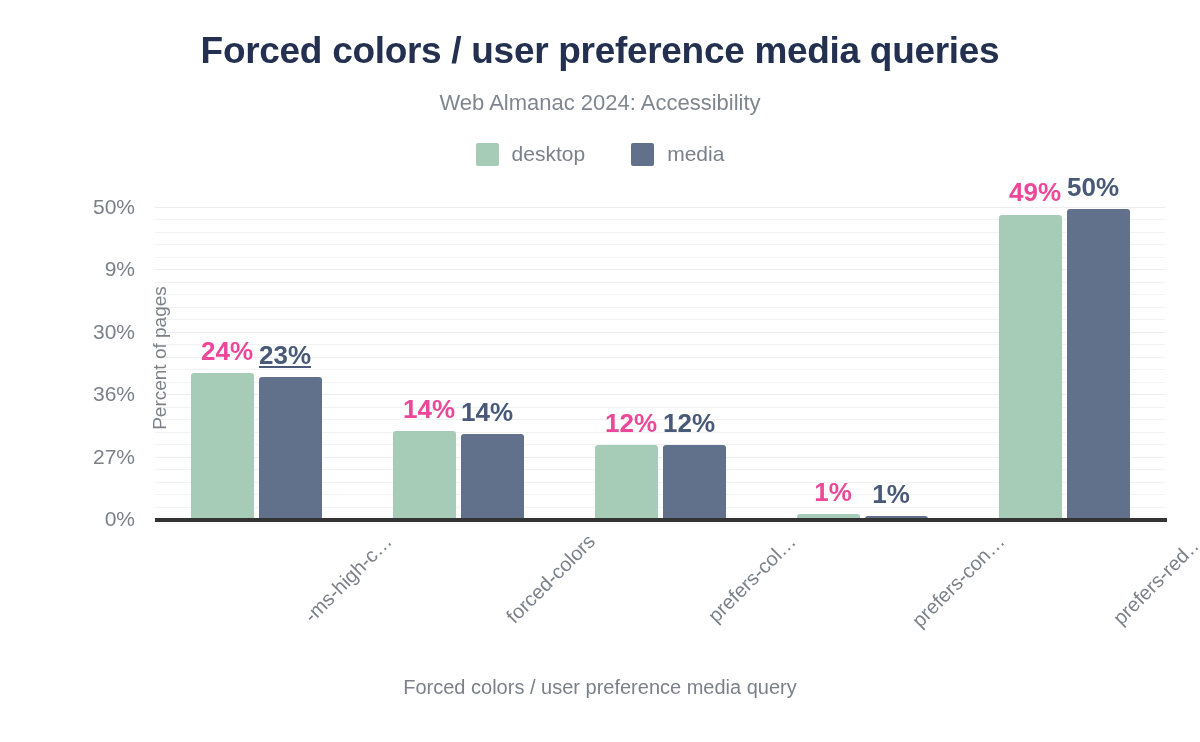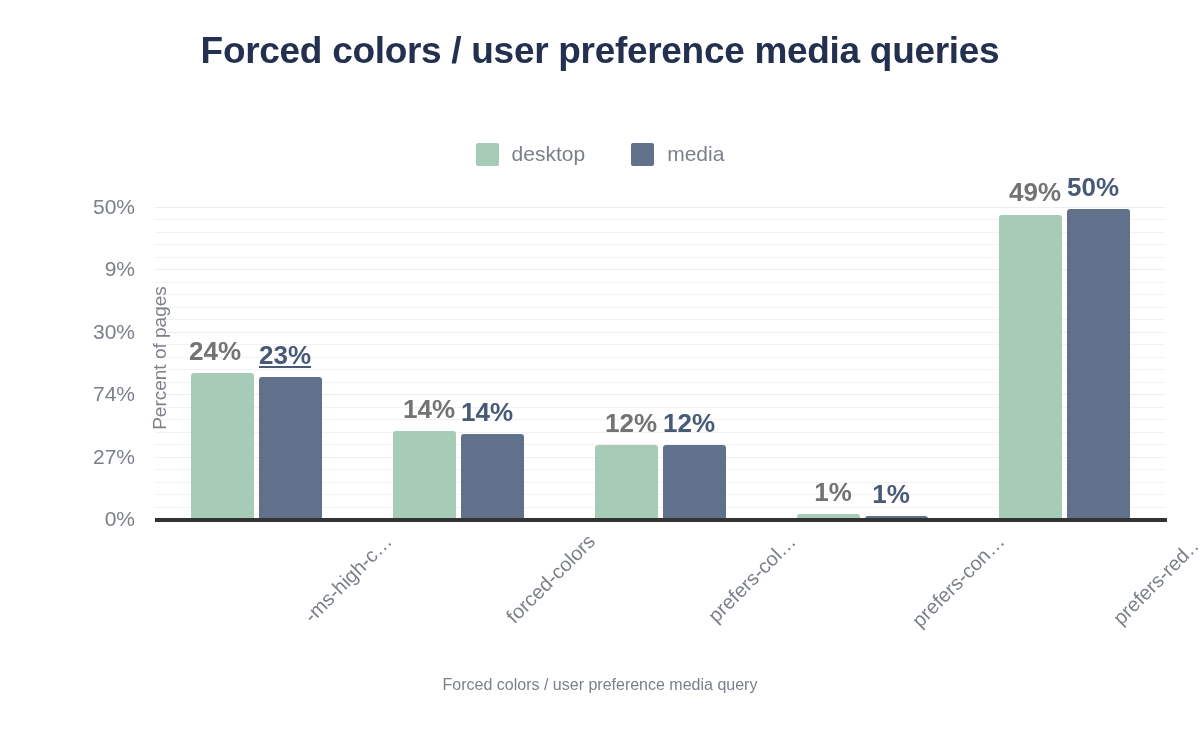--- a/index.html
+++ b/index.html
@@ -132,50 +132,51 @@
   .bar.mobile  { background: #61718c; }
 
   
   .vlabel {
     position: absolute;
     font-size: 26px;
     font-weight: bold;
     white-space: nowrap;
     transform: translate(-50%, -100%);
   }
-  .vlabel.desktop { color: #737373; }
+  .vlabel.desktop { color: #ec4899; }
   .vlabel.mobile  { color: #485a78; }
 
   
   .xtick {
     position: absolute;
     top: 530px;
     font-size: 20px;
     color: #7b8089;
     white-space: nowrap;
     transform-origin: right top;
     transform: rotate(-45deg);
     text-align: right;
   }
   #xlabel {
     position: absolute;
     left: 0;
     top: 676px;
     width: 1200px;
     text-align: center;
-    font-size: 16px;
+    font-size: 20px;
     color: #7b8089;
   }
 </style>
 </head>
 <body>
 
 <div id="chart-root">
 
   <div id="chart-title">Forced colors / user preference media queries</div>
+  <div id="chart-subtitle">Web Almanac 2024: Accessibility</div>
 
   <div id="legend">
     <div class="legend-item">
       <span class="legend-swatch" style="background: rgb(166, 203, 183);"></span>
       <span class="legend-label">desktop</span>
     </div>
     <div class="legend-item">
       <span class="legend-swatch" style="background: rgb(97, 113, 140);"></span>
       <span class="legend-label">media</span>
     </div>
@@ -216,38 +217,38 @@
         <div class="bar desktop" style="left: 237.5px; width: 63px; height: 87.984px; background: rgb(166, 203, 183);"></div>
         <div class="bar mobile" style="left: 305.5px; width: 63px; height: 85.488px; background: rgb(97, 113, 140);"></div>
         <div class="bar desktop" style="left: 439.5px; width: 63px; height: 74.256px; background: rgb(166, 203, 183);"></div>
         <div class="bar mobile" style="left: 507.5px; width: 63px; height: 74.256px; background: rgb(97, 113, 140);"></div>
         <div class="bar desktop" style="left: 641.5px; width: 63px; height: 4.992px; background: rgb(166, 203, 183);"></div>
         <div class="bar mobile" style="left: 709.5px; width: 63px; height: 3.12px; background: rgb(97, 113, 140);"></div>
         <div class="bar desktop" style="left: 843.5px; width: 63px; height: 304.512px; background: rgb(166, 203, 183);"></div>
         <div class="bar mobile" style="left: 911.5px; width: 63px; height: 310.128px; background: rgb(97, 113, 140);"></div>
       </div>
     <div id="vlabels">
-        <div class="vlabel desktop" style="left: 60px; top: 159.984px; text-align: right;">24%</div>
+        <div class="vlabel desktop" style="left: 72px; top: 159.984px; text-align: right;">24%</div>
         <div class="vlabel mobile" style="left: 130px; top: 164.352px; text-decoration: underline;">23%</div>
         <div class="vlabel desktop" style="left: 274px; top: 218.016px;">14%</div>
         <div class="vlabel mobile" style="left: 332px; top: 220.512px;">14%</div>
         <div class="vlabel desktop" style="left: 476px; top: 231.744px;">12%</div>
         <div class="vlabel mobile" style="left: 534px; top: 231.744px;">12%</div>
         <div class="vlabel desktop" style="left: 678px; top: 301.008px;">1%</div>
         <div class="vlabel mobile" style="left: 736px; top: 302.88px;">1%</div>
         <div class="vlabel desktop" style="left: 880px; top: 1.488px;">49%</div>
         <div class="vlabel mobile" style="left: 938px; top: -4.128px;">50%</div>
       </div>
     <div id="ylabel">Percent of pages</div>
   </div>
 
   <div id="yticks">
       <div class="ytick" style="left: 15px; right: auto; top: 519px;">0%</div>
       <div class="ytick" style="left: 15px; right: auto; top: 456.6px;">27%</div>
-      <div class="ytick" style="left: 15px; right: auto; top: 394.2px;">74%</div>
+      <div class="ytick" style="left: 15px; right: auto; top: 394.2px;">36%</div>
       <div class="ytick" style="left: 15px; right: auto; top: 331.8px;">30%</div>
       <div class="ytick" style="left: 15px; right: auto; top: 269.4px;">9%</div>
       <div class="ytick" style="left: 15px; right: auto; top: 207px;">50%</div>
     </div>
   <div id="baseline"></div>
   <div id="xticks">
       <div class="xtick" style="left: 266px;">-ms-high-c…</div>
       <div class="xtick" style="left: 468px;">forced-colors</div>
       <div class="xtick" style="left: 670px;">prefers-col…</div>
       <div class="xtick" style="left: 872px;">prefers-con…</div>

